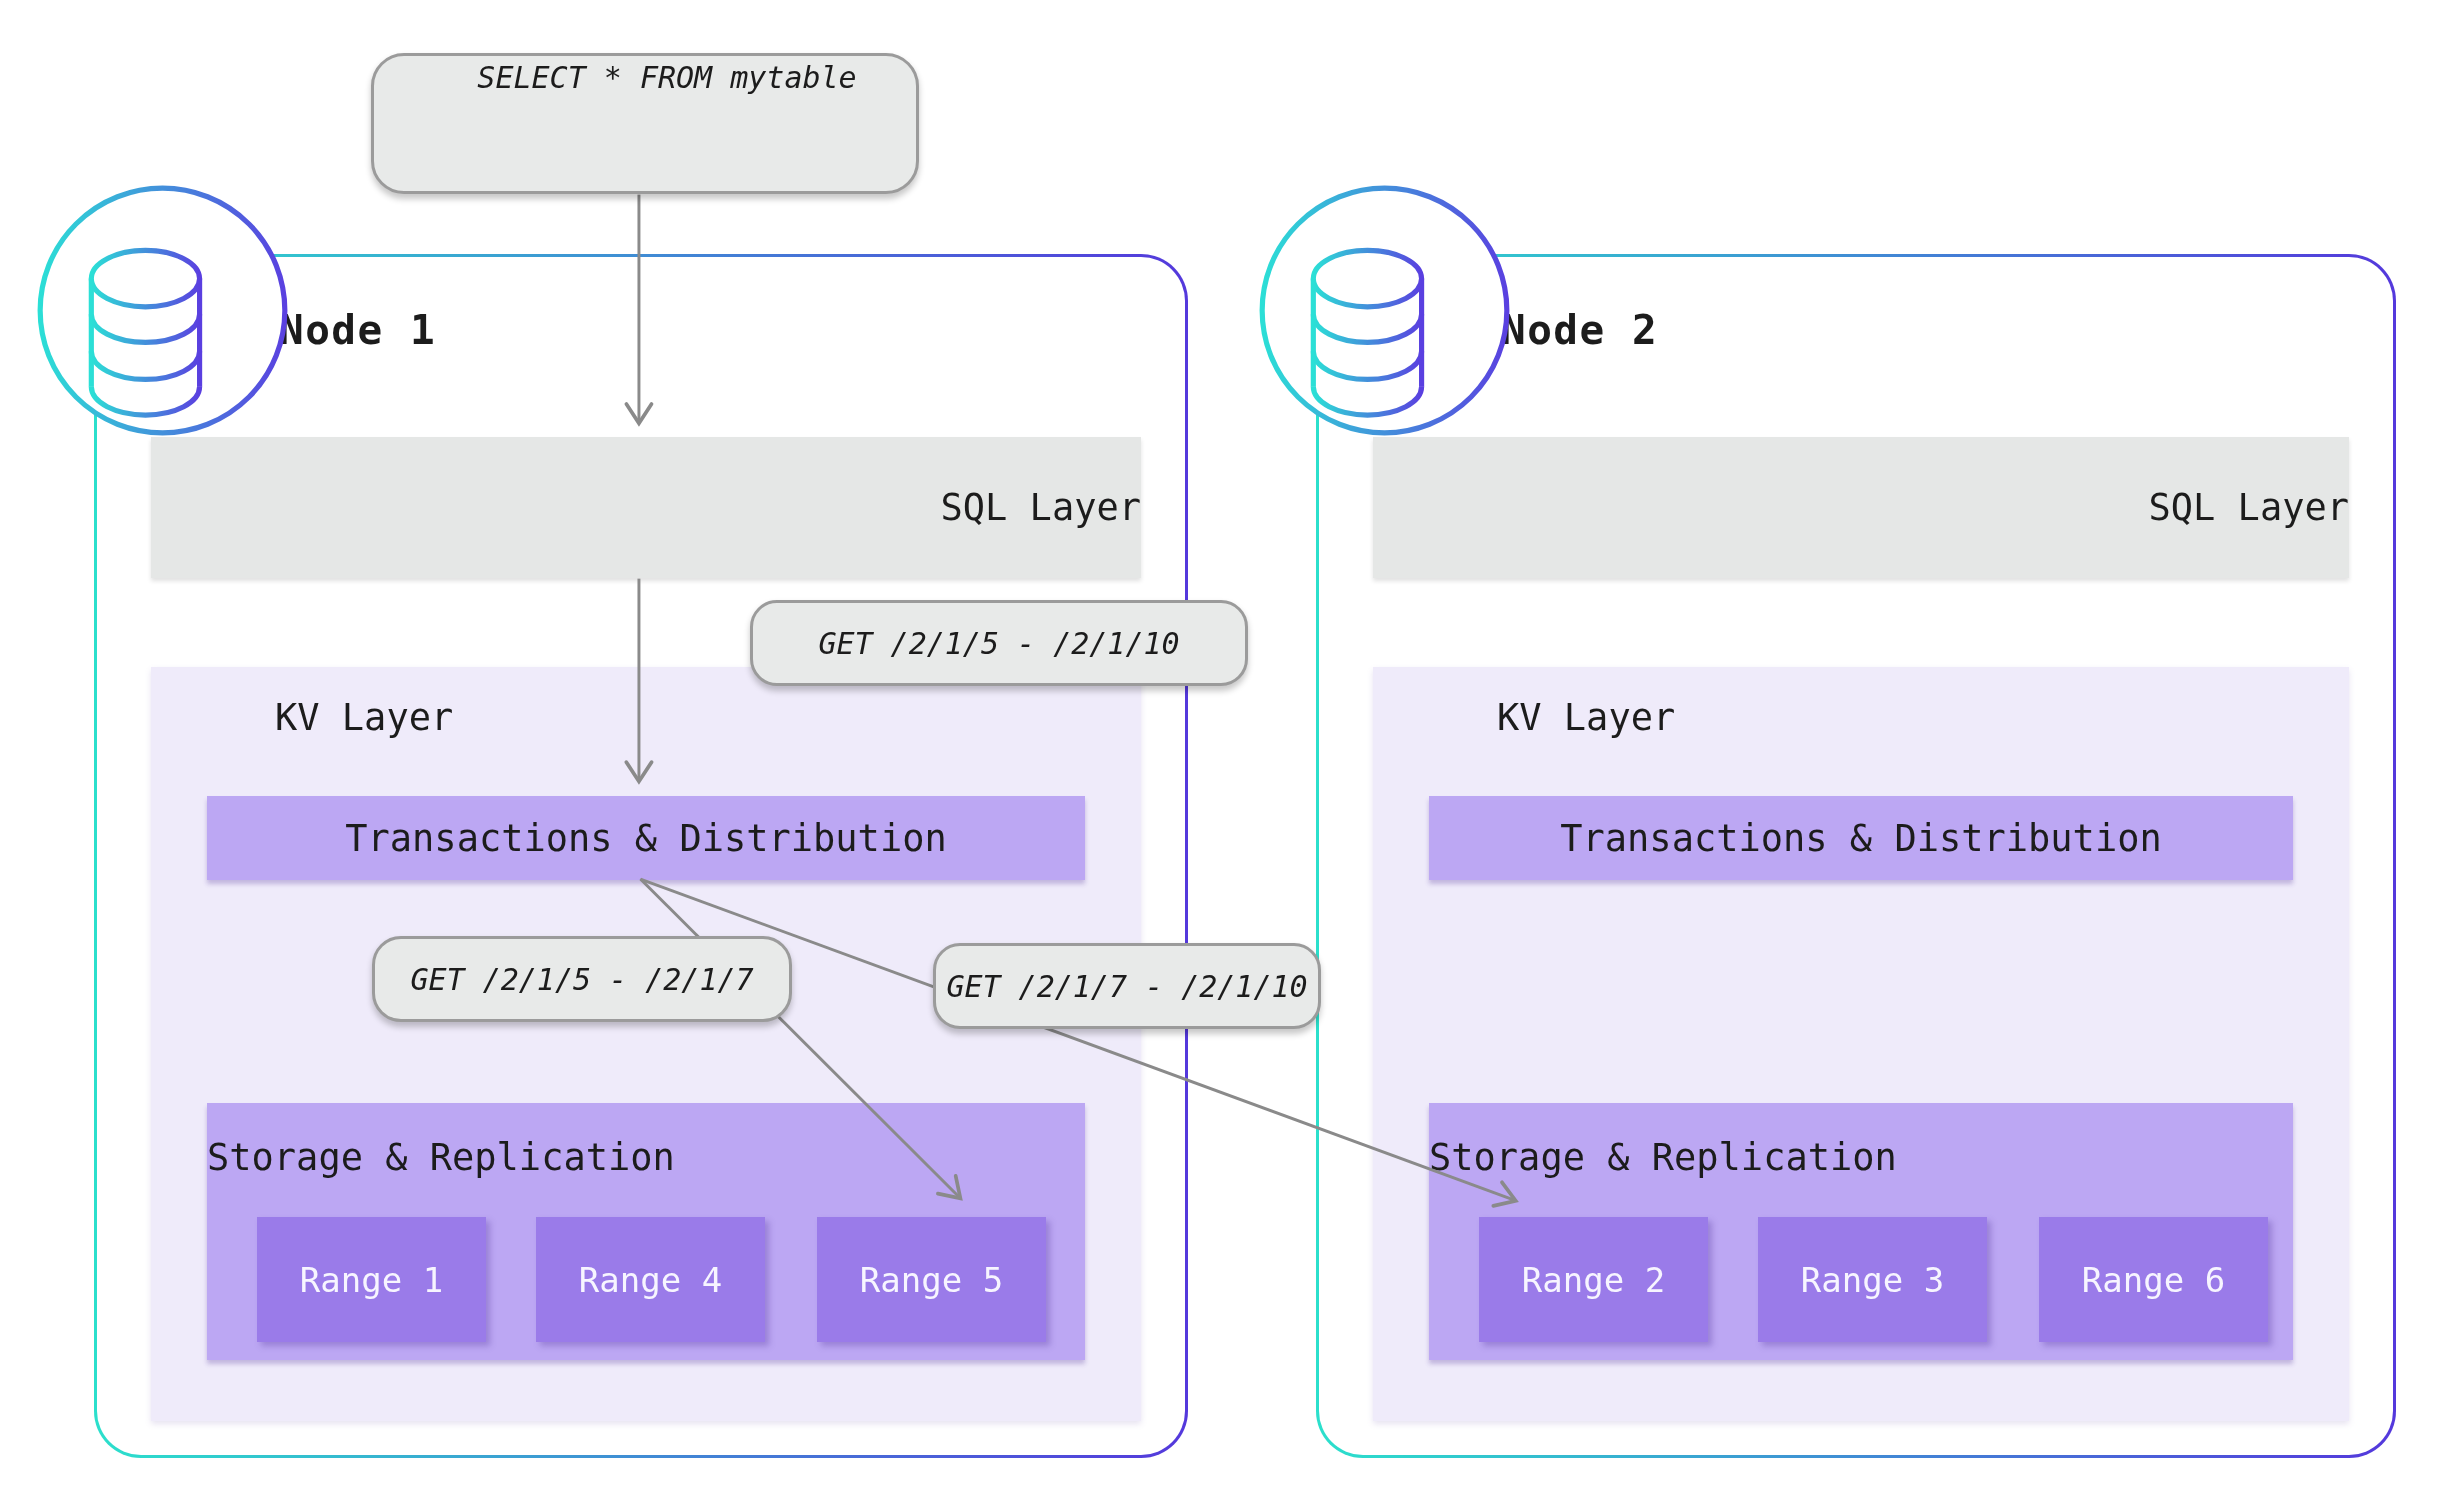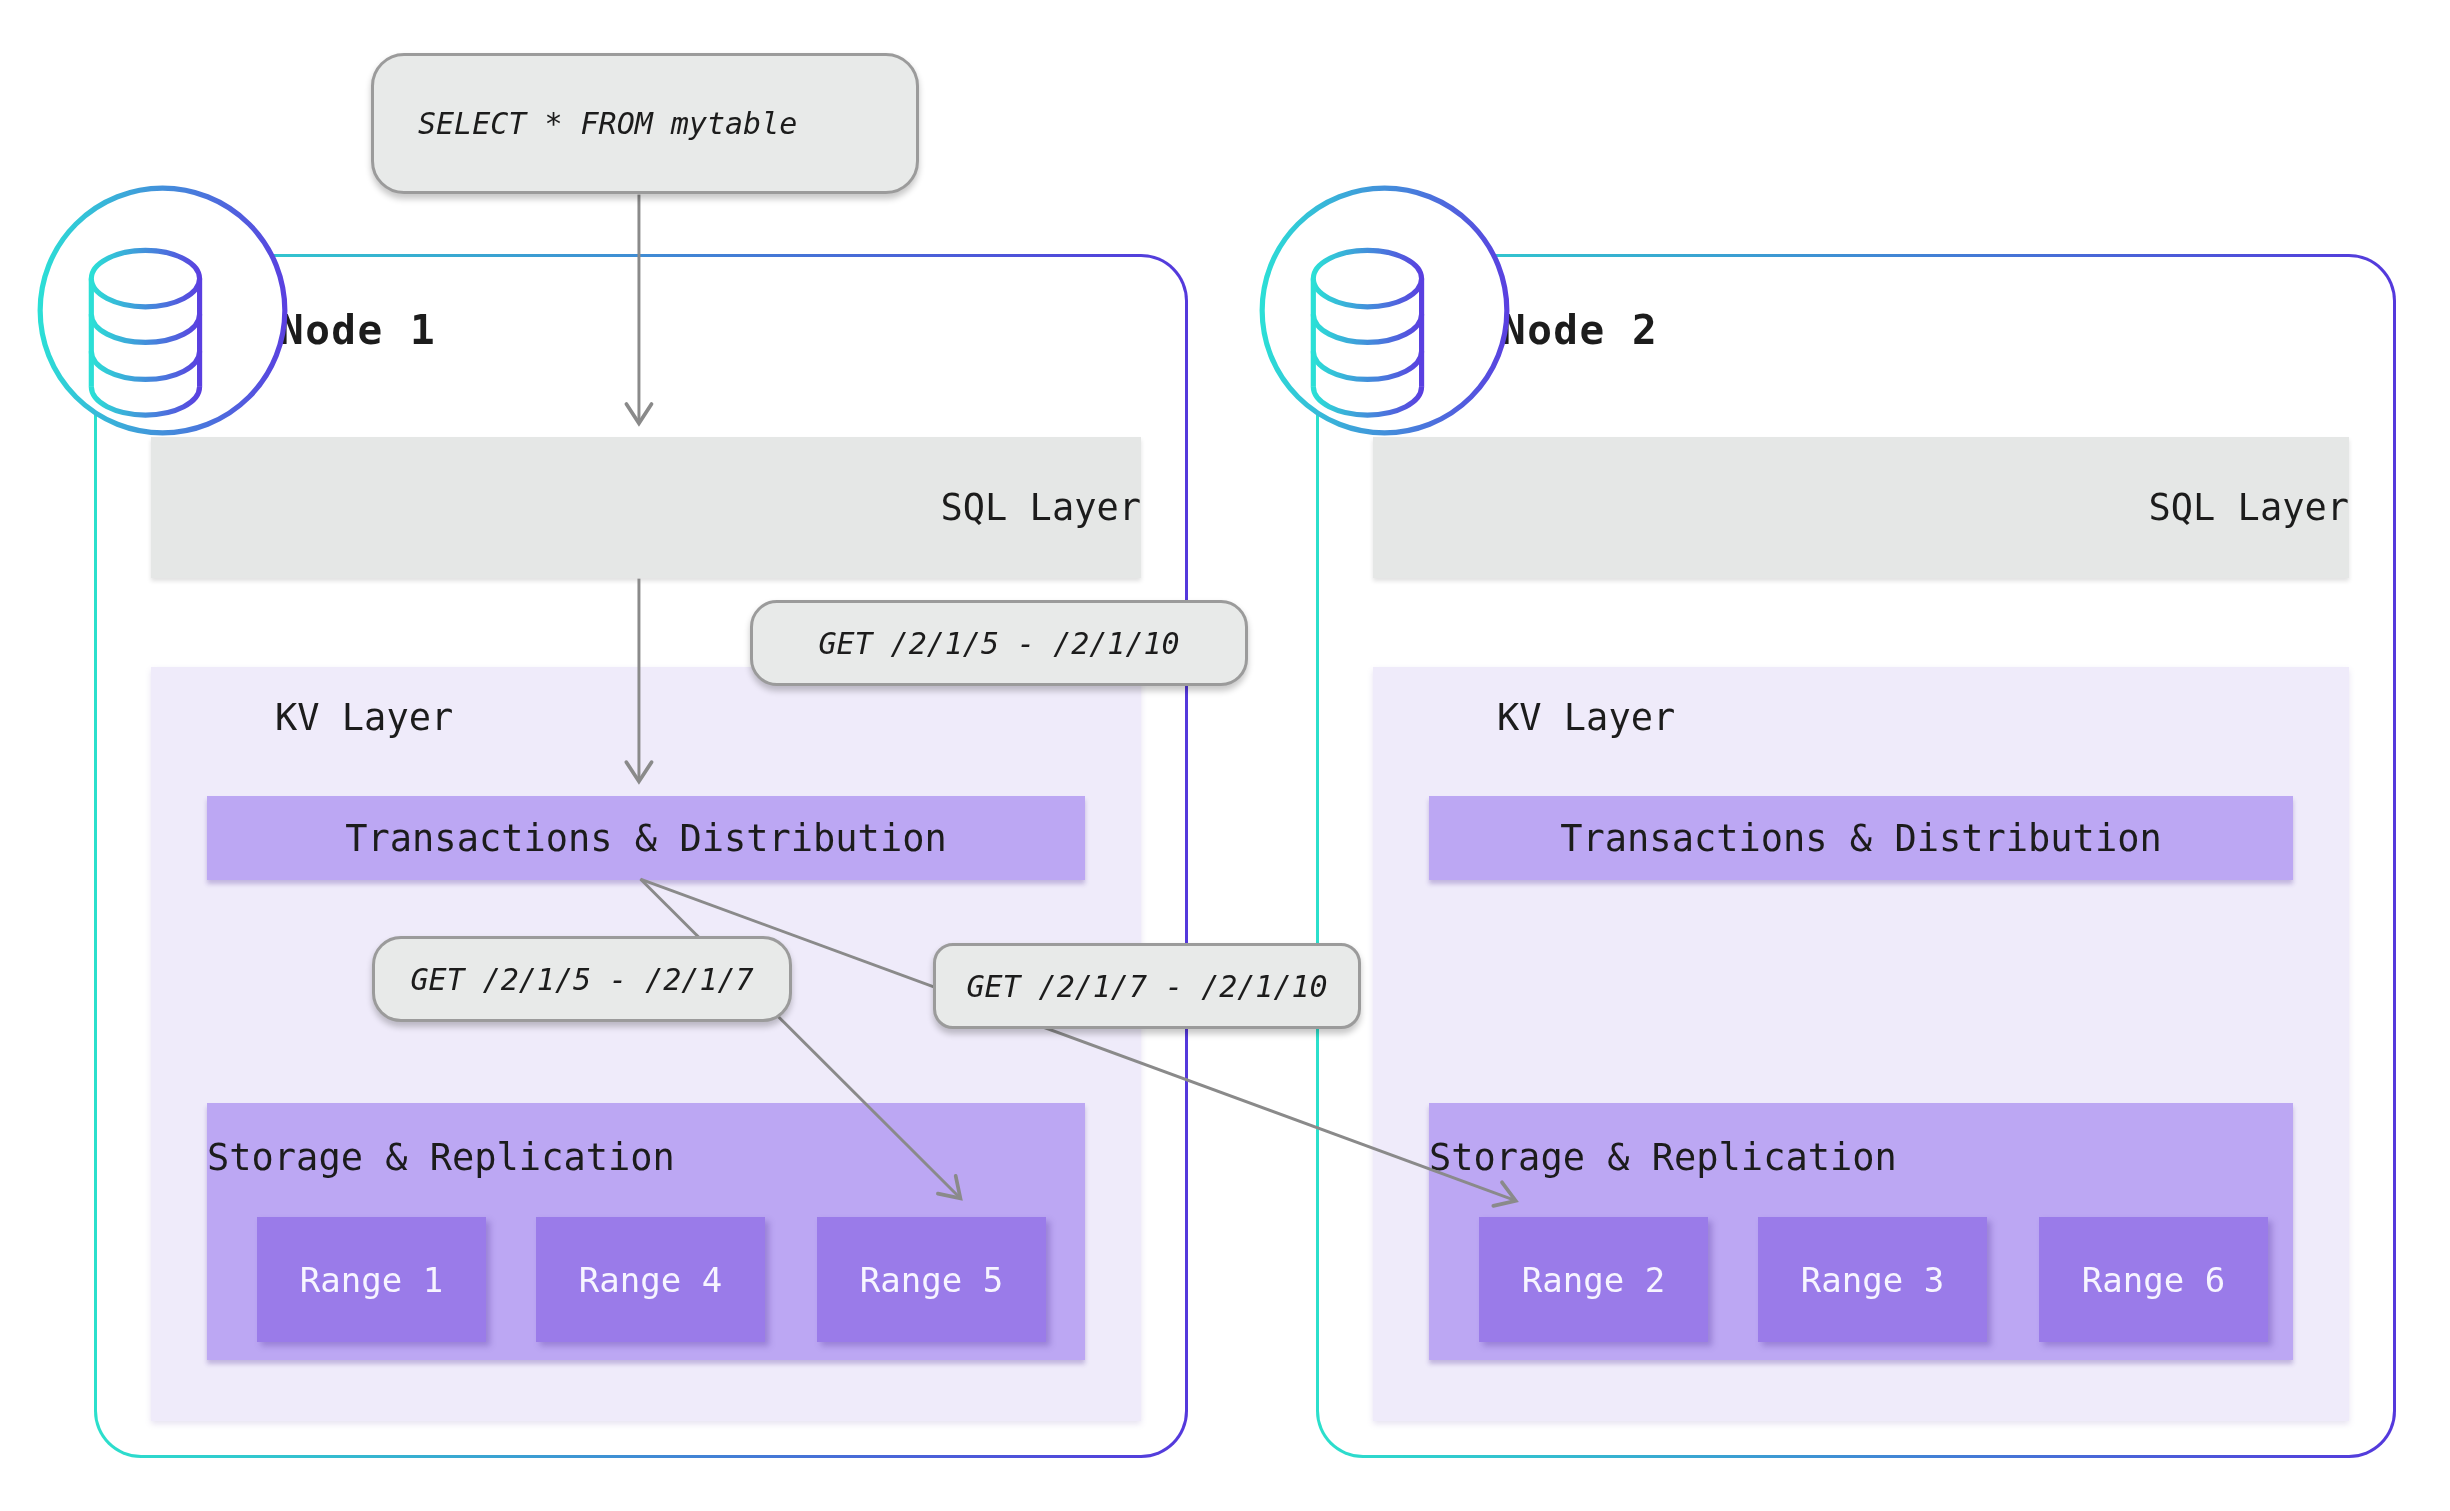--- a/index.html
+++ b/index.html
@@ -70,30 +70,30 @@
 
   
   .bubble{
     position:absolute;background:var(--bubble-fill);
     border:3px solid var(--bubble-border);
     font-style:italic;font-size:30px;z-index:6;
     box-shadow:0 4.4px 6px rgba(0,0,0,0.22);
   }
   .bubble.query{
     left:371px;top:53px;width:548px;height:141px;border-radius:33px;
-    display:flex;flex-direction:column;justify-content:center;
+    display:flex;flex-direction:row;justify-content:center;
     padding-left:44px;line-height:43px;
   }
   .bubble.get{
     height:86px;border-radius:27px;
     display:flex;align-items:center;justify-content:center;white-space:pre;
   }
   .bubble.get-a{left:750px;top:600px;width:498px;}
   .bubble.get-b{left:372px;top:936px;width:420px;border-radius:29px;}
-  .bubble.get-c{left:933px;top:943px;width:428px;border-radius:20px;}
+  .bubble.get-c{left:933px;top:943px;width:388px;}
 
   .arrow-layer{position:absolute;left:0;top:0;z-index:5;pointer-events:none;}
 </style>
 </head>
 <body>
 
 <div class="canvas">
 
   <div class="bubble query">
     <div>SELECT * FROM mytable</div>

